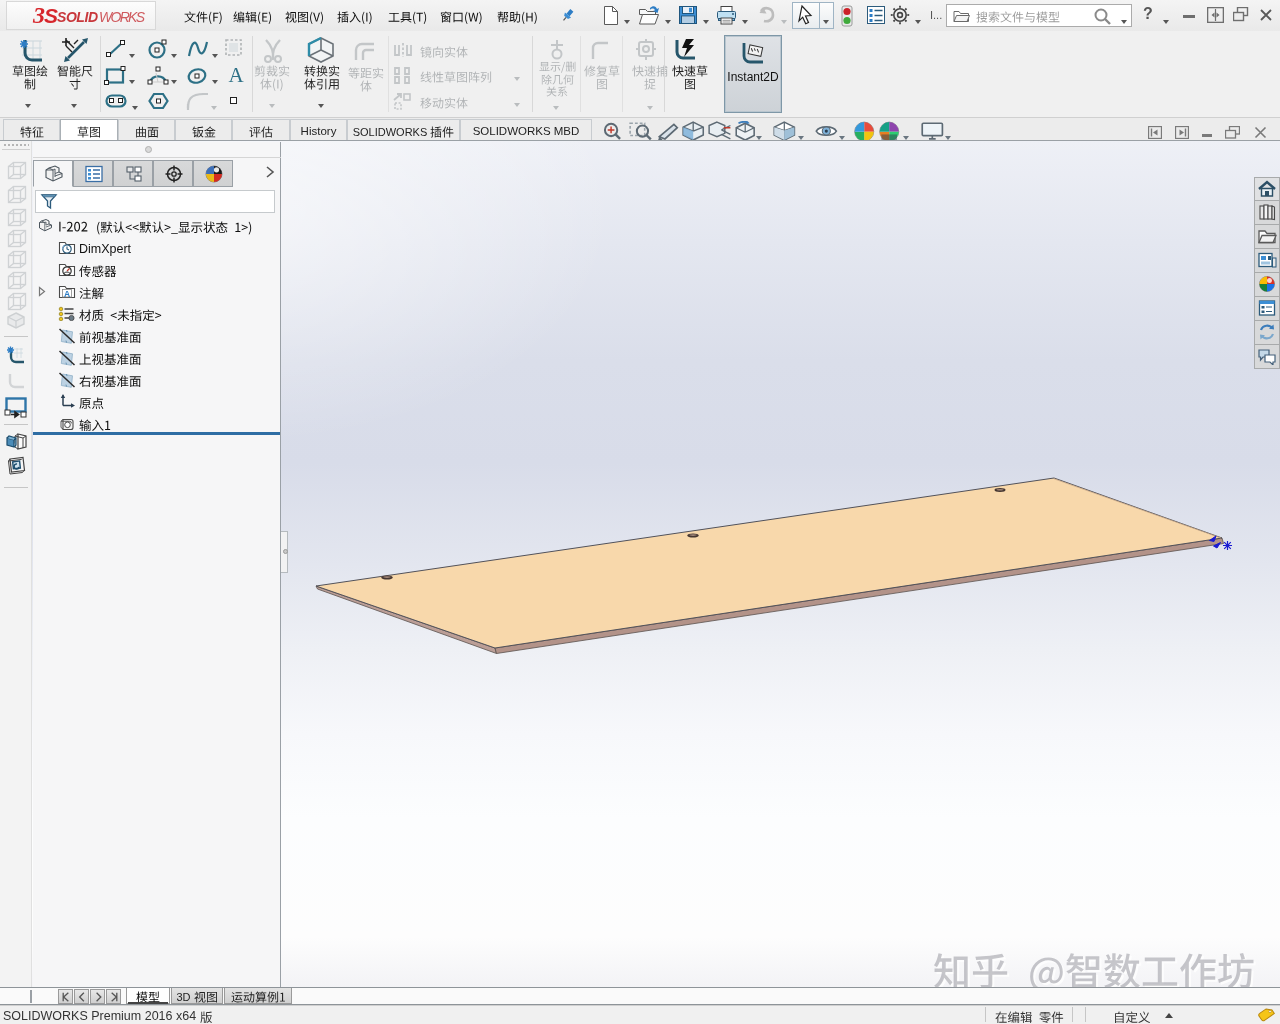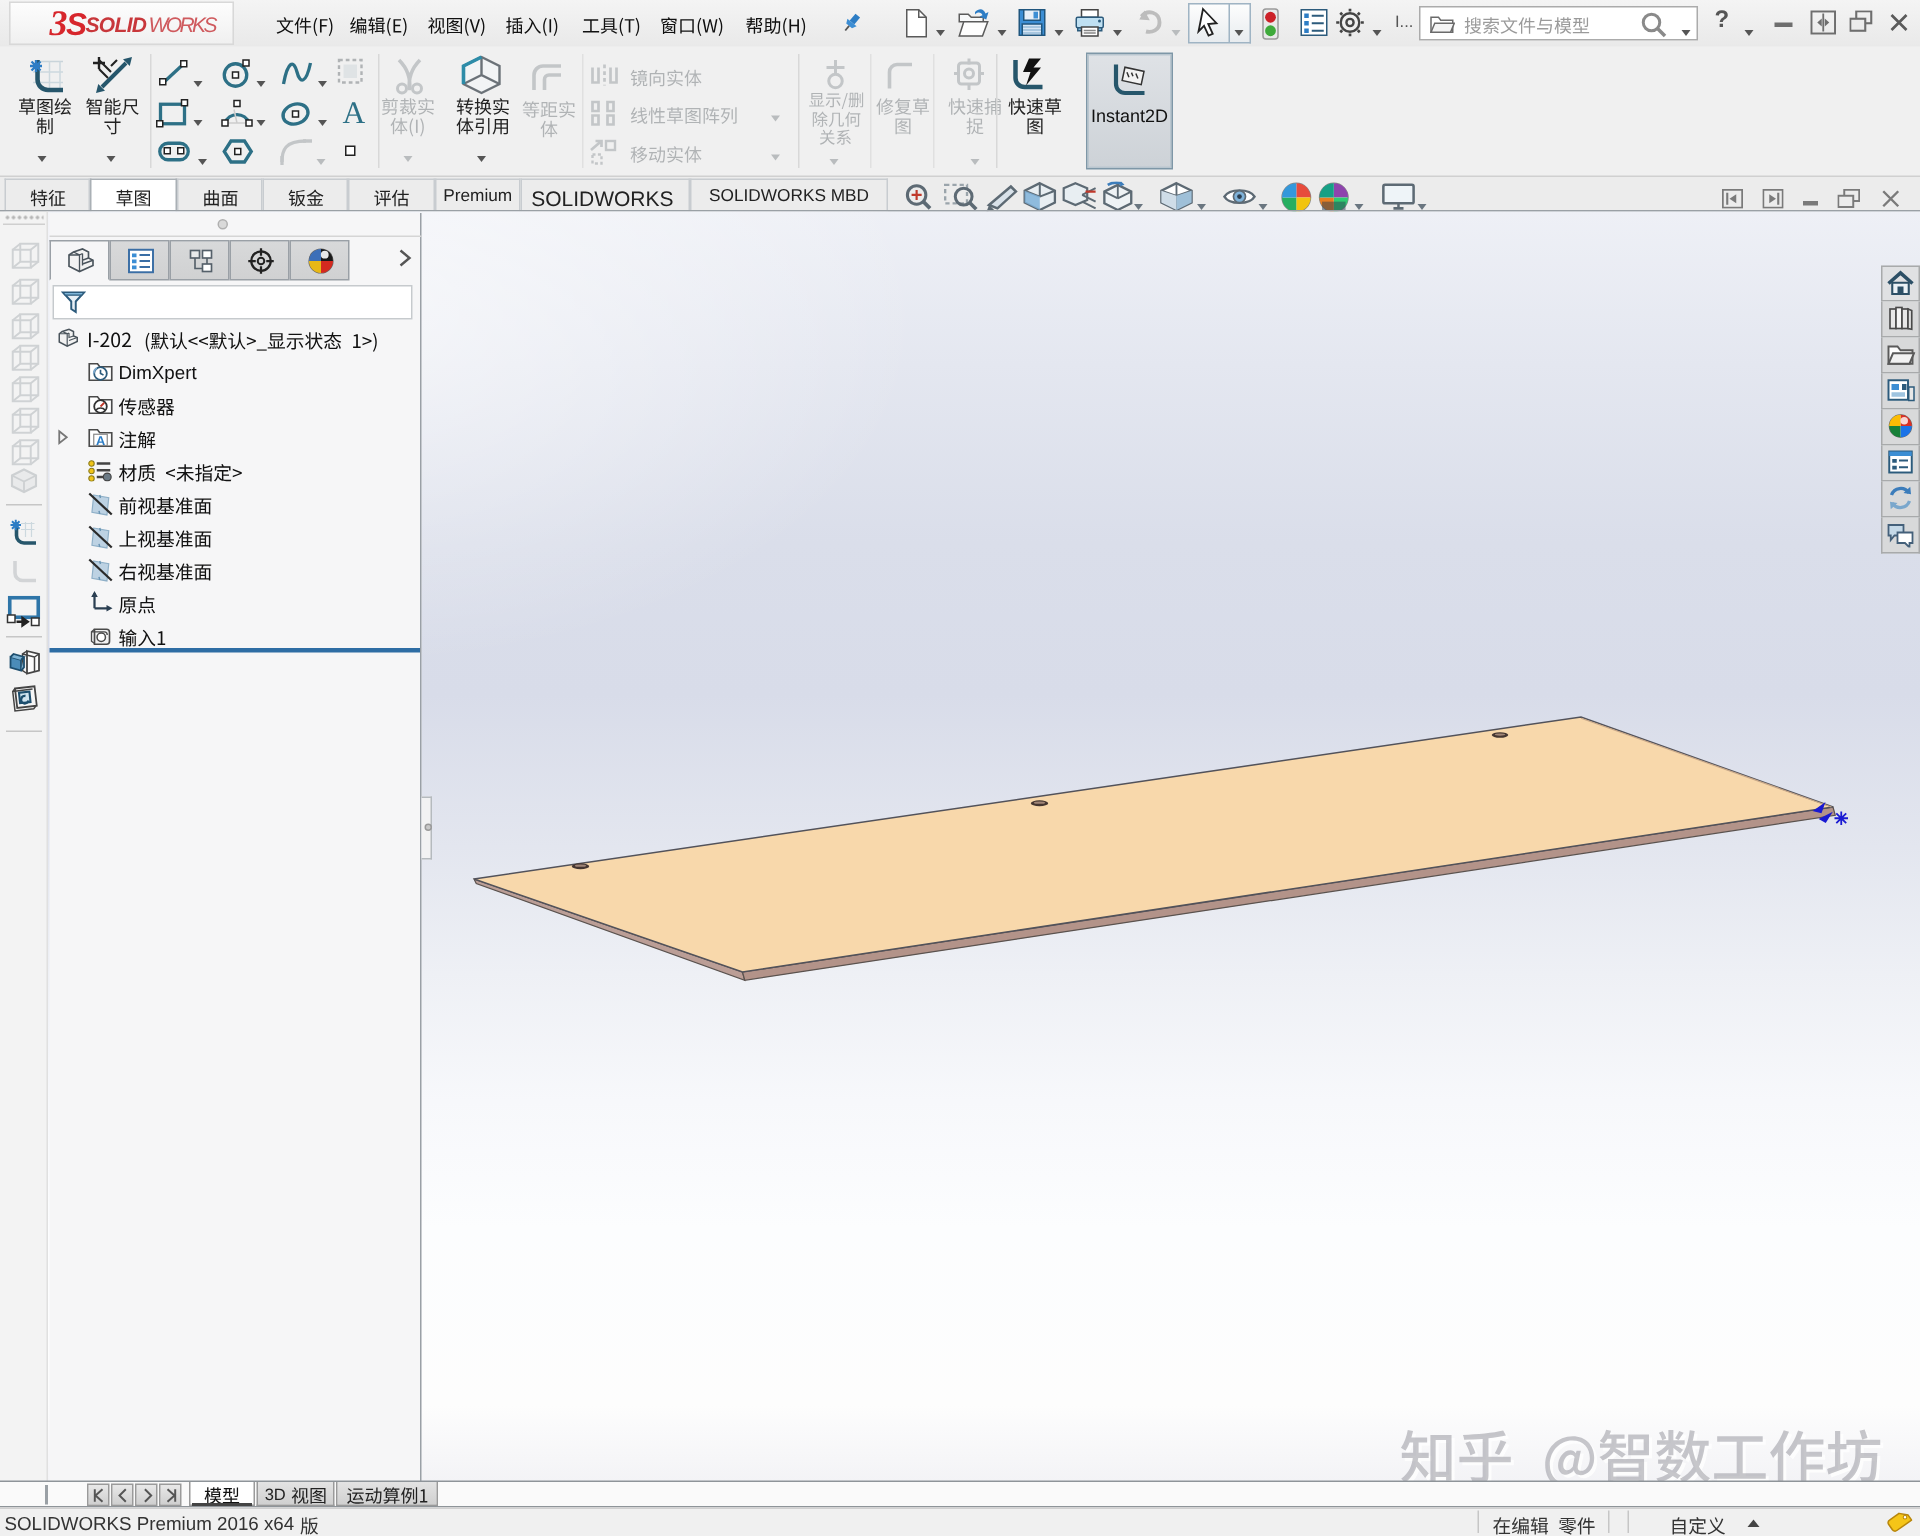--- a/index.html
+++ b/index.html
@@ -519,22 +519,22 @@
       <path transform="translate(12.0,10.6) scale(0.01200)" d="M389 -334H601V-221H389ZM389 -395V-506H601V-395ZM389 -160H601V-43H389ZM58 -774V-702H444C437 -661 426 -614 416 -576H104V80H176V27H820V80H896V-576H493L532 -702H945V-774ZM176 -43V-506H320V-43ZM820 -43H670V-506H820Z" fill="#222"></path>
     </svg></div>
 <div class="abs" style="left:175px;top:119px;width:57px;height:22px;background:#ececec;border:1px solid #c8ccd0;border-bottom:none;text-align:center;padding-top:4px"><svg class="st" style="width:24px;height:12px;" viewBox="0 0 24 12">
       <path transform="translate(0.0,10.6) scale(0.01200)" d="M848 -479C825 -364 786 -266 734 -186C681 -269 642 -369 617 -479ZM462 -772 461 -414C461 -266 451 -85 360 41C377 51 405 72 418 85C519 -52 533 -246 533 -414V-479H553C583 -343 627 -223 690 -126C635 -59 570 -10 498 21C513 36 534 64 543 82C614 47 679 -2 734 -66C783 -7 842 41 911 75C923 55 946 28 962 14C890 -17 830 -64 780 -124C851 -228 903 -364 928 -538L883 -551L870 -548H533V-712C674 -723 829 -742 939 -768L893 -832C788 -806 612 -784 462 -772ZM169 -838C141 -745 91 -655 34 -596C46 -579 67 -541 73 -525C107 -561 138 -606 166 -656H390V-726H201C215 -756 227 -788 237 -819ZM58 -344V-275H196V-82C196 -39 166 -10 148 1C161 17 179 49 186 68C200 48 226 26 405 -101C398 -116 387 -145 382 -165L266 -87V-275H394V-344H266V-479H361V-547H104V-479H196V-344Z" fill="#222"></path>
       <path transform="translate(12.0,10.6) scale(0.01200)" d="M198 -218C236 -161 275 -82 291 -34L356 -62C340 -111 299 -187 260 -242ZM733 -243C708 -187 663 -107 628 -57L685 -33C721 -79 767 -152 804 -215ZM499 -849C404 -700 219 -583 30 -522C50 -504 70 -475 82 -453C136 -473 190 -497 241 -526V-470H458V-334H113V-265H458V-18H68V51H934V-18H537V-265H888V-334H537V-470H758V-533C812 -502 867 -476 919 -457C931 -477 954 -506 972 -522C820 -570 642 -674 544 -782L569 -818ZM746 -540H266C354 -592 435 -656 501 -729C568 -660 655 -593 746 -540Z" fill="#222"></path>
     </svg></div>
 <div class="abs" style="left:232px;top:119px;width:58px;height:22px;background:#ececec;border:1px solid #c8ccd0;border-bottom:none;text-align:center;padding-top:4px"><svg class="st" style="width:24px;height:12px;" viewBox="0 0 24 12">
       <path transform="translate(0.0,10.6) scale(0.01200)" d="M826 -664C813 -588 783 -477 759 -410L819 -393C845 -457 875 -561 900 -646ZM392 -646C419 -567 443 -465 449 -397L517 -416C510 -482 486 -584 456 -663ZM97 -762C150 -714 216 -648 247 -605L297 -658C266 -699 198 -763 145 -807ZM358 -789V-718H603V-349H330V-277H603V79H679V-277H961V-349H679V-718H916V-789ZM43 -526V-454H182V-84C182 -41 154 -15 135 -4C148 11 165 42 172 60C186 40 212 20 378 -108C369 -122 356 -151 350 -171L252 -97V-527L182 -526Z" fill="#222"></path>
       <path transform="translate(12.0,10.6) scale(0.01200)" d="M266 -836C210 -684 117 -534 18 -437C32 -420 53 -381 61 -363C95 -398 128 -439 160 -483V78H232V-595C273 -665 309 -740 338 -815ZM324 -621V-548H598V-343H382V80H456V37H823V76H899V-343H675V-548H960V-621H675V-840H598V-621ZM456 -35V-272H823V-35Z" fill="#222"></path>
     </svg></div>
-<div class="abs" style="left:290px;top:119px;width:57px;height:22px;background:#ececec;border:1px solid #c8ccd0;border-bottom:none;text-align:center;padding-top:5px;color:#222;font-size:11.5px;white-space:nowrap">Premium</div>
-<div class="abs" style="left:347px;top:119px;width:113px;height:22px;background:#ececec;border:1px solid #c8ccd0;border-bottom:none;text-align:center;padding-top:4px"><span style="font-size:14px;color:#222;vertical-align:middle">SOLIDWORKS&nbsp;</span><svg class="st" style="width:24px;height:12px;" viewBox="0 0 24 12">
+<div class="abs" style="left:290px;top:119px;width:57px;height:22px;background:#ececec;border:1px solid #c8ccd0;border-bottom:none;text-align:center;padding-top:5px;color:#222;font-size:11.5px;white-space:nowrap">History</div>
+<div class="abs" style="left:347px;top:119px;width:113px;height:22px;background:#ececec;border:1px solid #c8ccd0;border-bottom:none;text-align:center;padding-top:4px"><span style="font-size:11px;color:#222;vertical-align:middle">SOLIDWORKS&nbsp;</span><svg class="st" style="width:24px;height:12px;" viewBox="0 0 24 12">
       <path transform="translate(0.0,10.6) scale(0.01200)" d="M732 -243V-179H847V-38H693V-536H950V-604H693V-731C770 -742 843 -755 899 -773L860 -833C753 -799 558 -778 401 -769C409 -753 418 -726 421 -709C485 -711 555 -716 624 -723V-604H367V-536H624V-38H461V-178H581V-242H461V-365C503 -376 547 -390 584 -405L547 -467C508 -446 446 -424 395 -409V79H461V30H847V81H916V-433H731V-368H847V-243ZM160 -840V-638H54V-568H160V-341L37 -308L55 -235L160 -267V-8C160 4 157 7 146 7C136 7 106 8 72 7C82 27 91 58 94 76C146 76 180 74 203 62C225 51 233 30 233 -8V-289L342 -323L334 -391L233 -362V-568H329V-638H233V-840Z" fill="#222"></path>
       <path transform="translate(12.0,10.6) scale(0.01200)" d="M317 -341V-268H604V80H679V-268H953V-341H679V-562H909V-635H679V-828H604V-635H470C483 -680 494 -728 504 -775L432 -790C409 -659 367 -530 309 -447C327 -438 359 -420 373 -409C400 -451 425 -504 446 -562H604V-341ZM268 -836C214 -685 126 -535 32 -437C45 -420 67 -381 75 -363C107 -397 137 -437 167 -480V78H239V-597C277 -667 311 -741 339 -815Z" fill="#222"></path>
     </svg></div>
 <div class="abs" style="left:460px;top:119px;width:132px;height:22px;background:#ececec;border:1px solid #c8ccd0;border-bottom:none;text-align:center;padding-top:5px;color:#222;font-size:11.5px;white-space:nowrap">SOLIDWORKS MBD</div>
 <div class="abs" style="left:601px;top:121px;transform:scale(1.12);transform-origin:left top">
     <svg width="21" height="18" viewBox="0 0 21 18">
       <circle cx="9" cy="8" r="5.5" fill="none" stroke="#5d6a74" stroke-width="1.8"></circle>
       <line x1="13" y1="12" x2="17" y2="16" stroke="#5d6a74" stroke-width="2.2"></line>
       <path d="M6 8 h6 M9 5 v6" stroke="#c0392b" stroke-width="1.3"></path>
     </svg>

